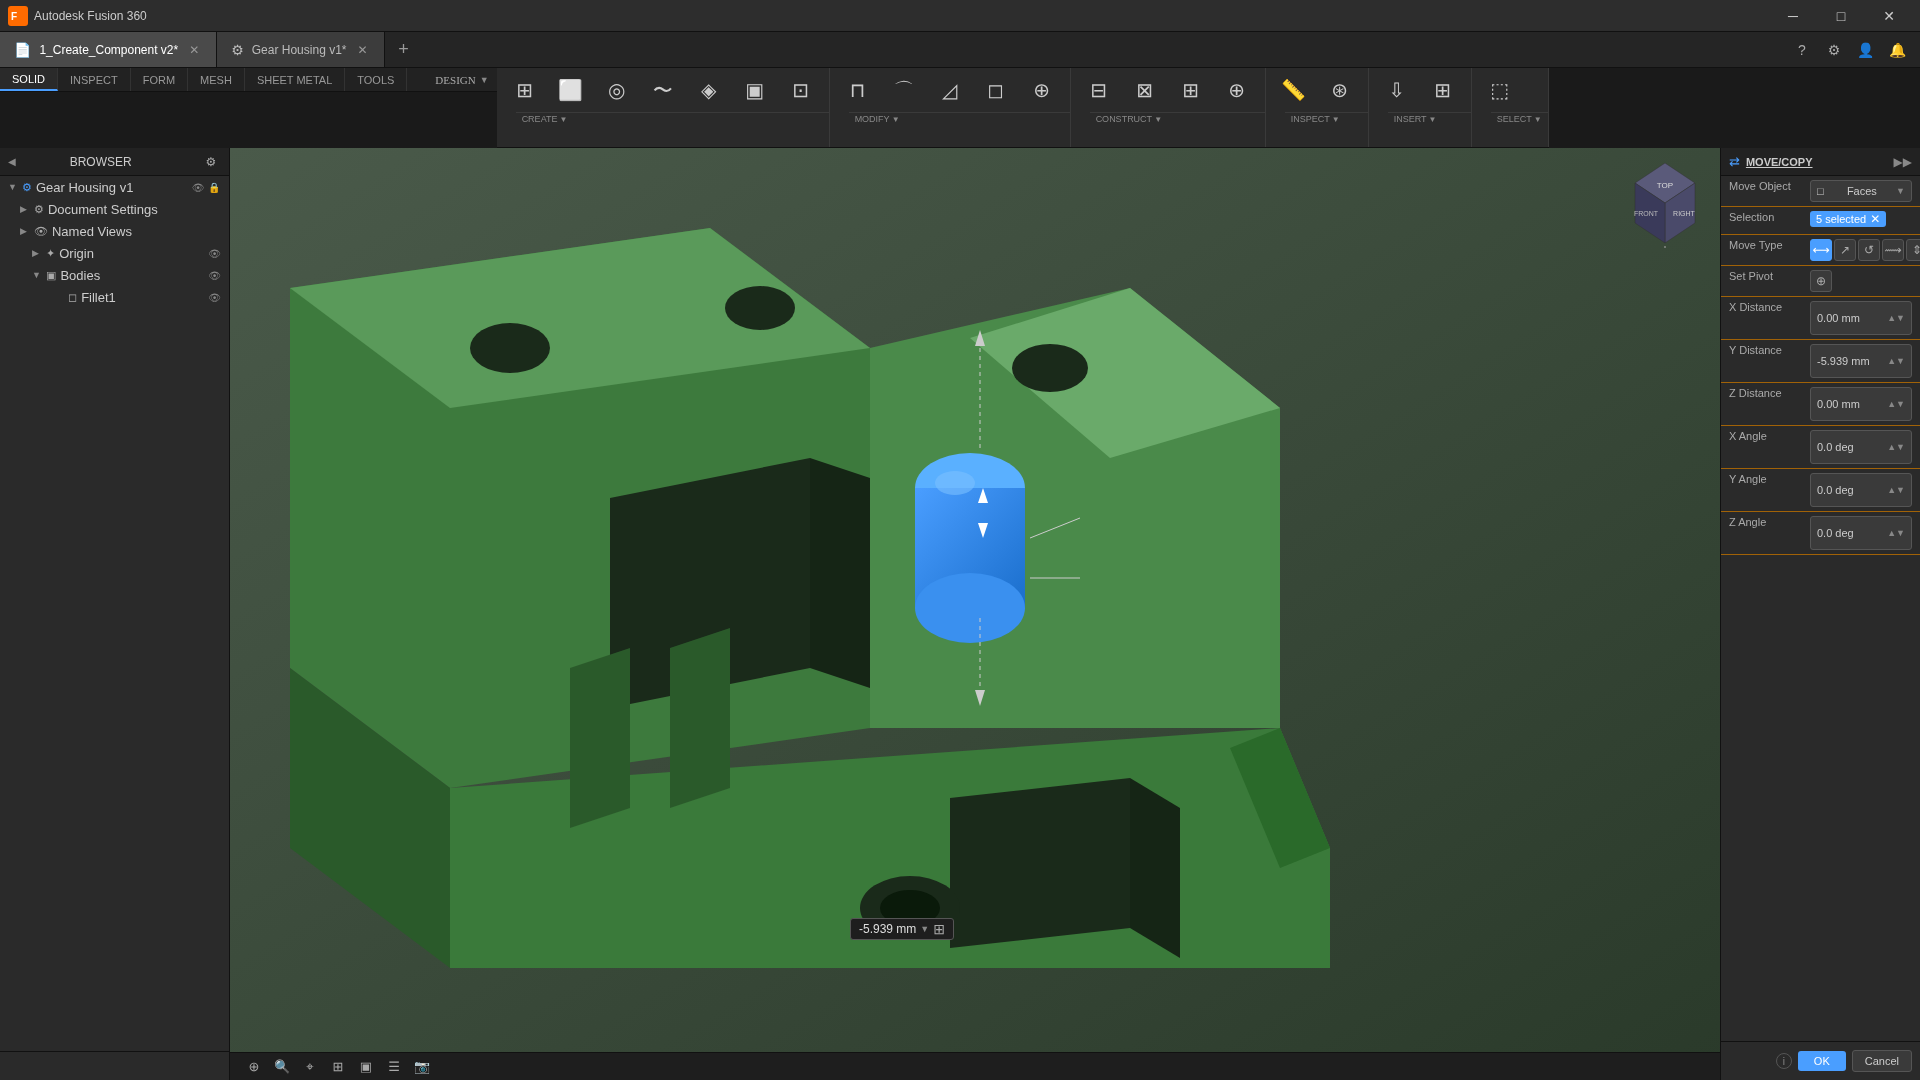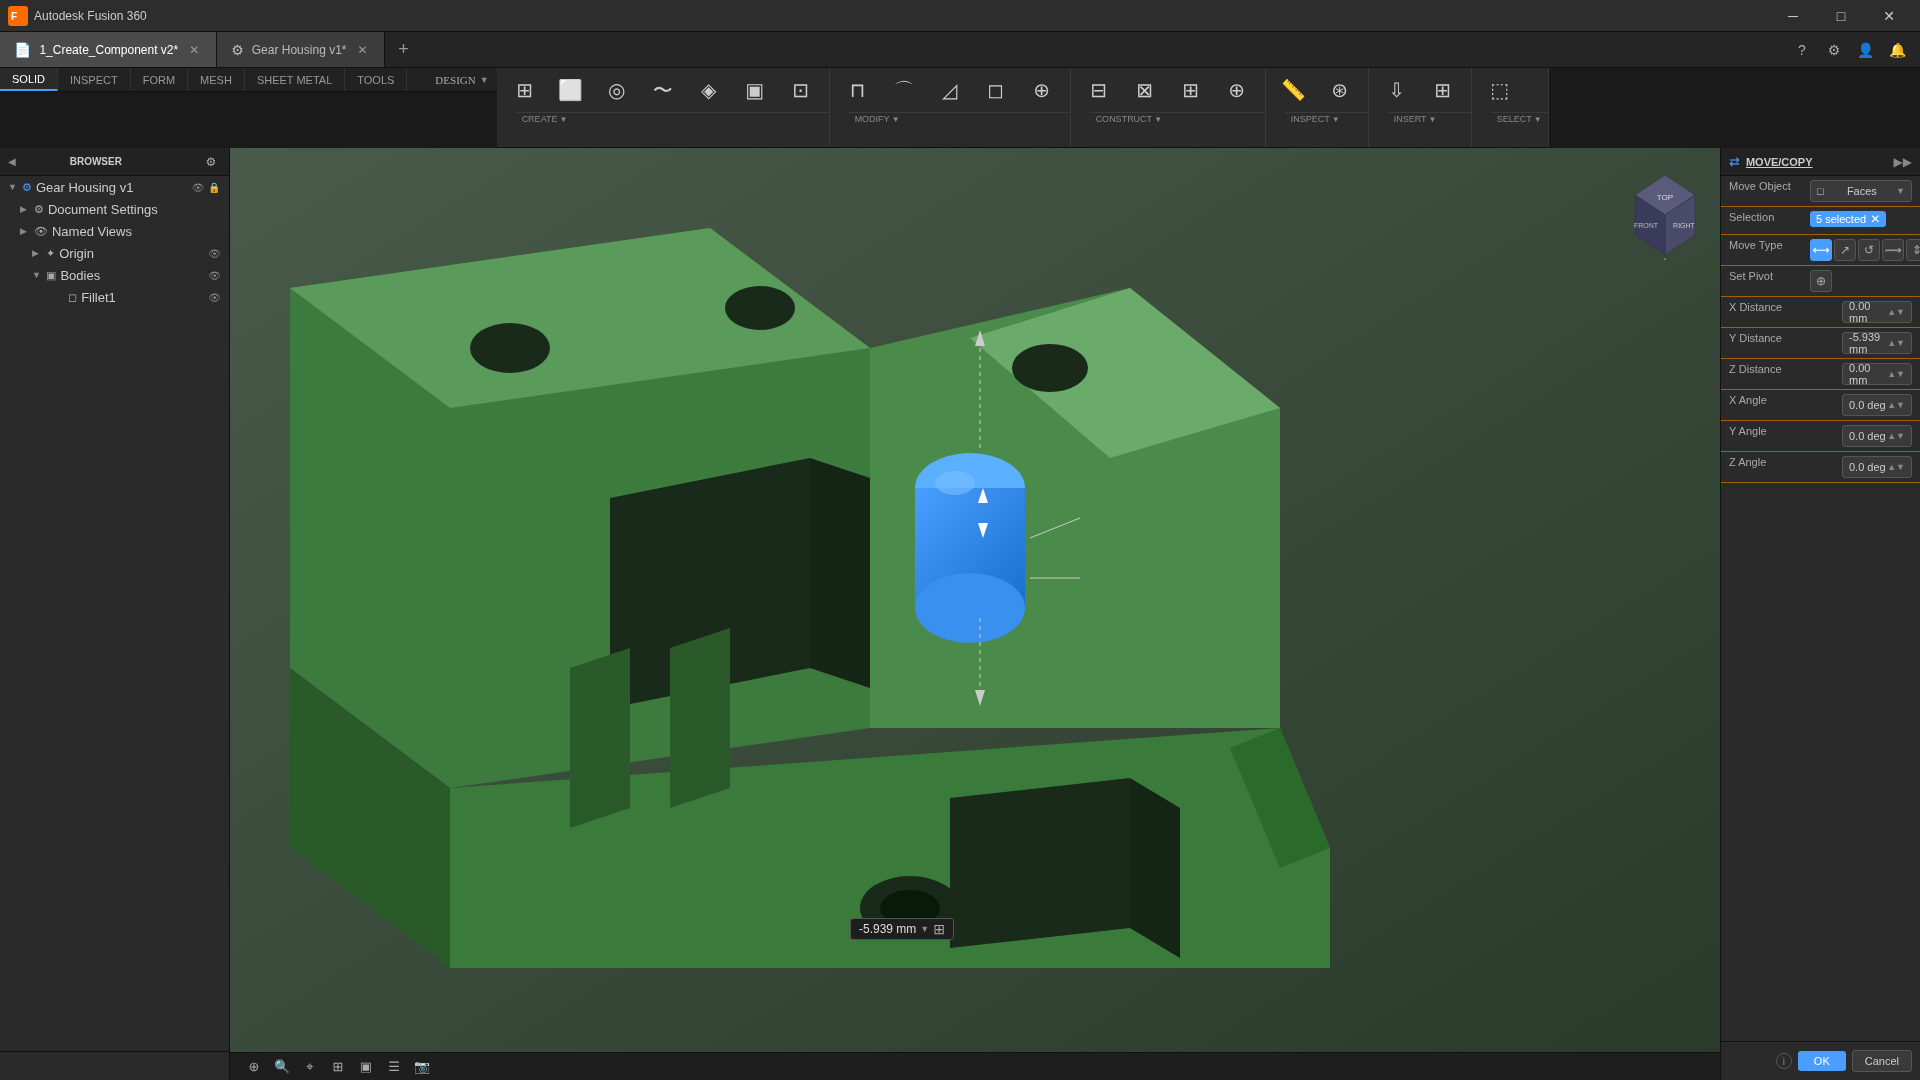--- a/index.html
+++ b/index.html
@@ -33,21 +33,21 @@
     .tool-group-wrapper { display: flex; flex-direction: column; border-right: 1px solid #3a3a3a; }
     .tool-group-wrapper .tool-group { border-right: none; }
     .tool-group-wrapper .tool-group-label { border-top: 1px solid #3a3a3a; }
 
     
     .main { display: flex; height: calc(1080px - 32px - 36px - 80px); }
 
     
     .sidebar { width: 230px; background: #2a2a2a; border-right: 1px solid #111; display: flex; flex-direction: column; flex-shrink: 0; }
     .sidebar-header { height: 28px; background: #222; display: flex; align-items: center; padding: 0 8px; gap: 6px; border-bottom: 1px solid #111; }
-    .sidebar-header-label { font-size: 10px; font-weight: 700; color: #ccc; flex: 1; padding-left: 48px; }
+    .sidebar-header-label { font-size: 12px; font-weight: 400; color: #ccc; flex: 1; padding-left: 48px; }
     .sidebar-header-btn { width: 20px; height: 20px; display: flex; align-items: center; justify-content: center; cursor: pointer; color: #aaa; font-size: 12px; }
     .sidebar-item { display: flex; align-items: center; padding: 2px 8px; gap: 4px; cursor: pointer; height: 22px; }
     .sidebar-item.indent1 { padding-left: 20px; }
     .sidebar-item.indent2 { padding-left: 32px; }
     .sidebar-item.indent3 { padding-left: 44px; }
     .sidebar-item .chevron { font-size: 9px; color: #888; width: 10px; }
     .sidebar-item .item-label { font-size: 13px; color: #ccc; }
     .sidebar-bottom { margin-top: auto; border-top: 1px solid #111; }
     .sidebar-comments { height: 28px; display: flex; align-items: center; padding: 0 8px; gap: 6px; cursor: pointer; }
 
@@ -69,21 +69,21 @@
     .panel-header { height: 28px; background: #222; display: flex; align-items: center; padding: 0 8px; gap: 6px; border-bottom: 1px solid #111; }
     .panel-header-icon { font-size: 13px; color: #4a9eff; }
     .panel-header-label { font-size: 11px; font-weight: 600; color: #ccc; flex: 1; text-decoration: underline; }
     .panel-header-collapse { font-size: 12px; color: #888; cursor: pointer; }
     .panel-row { display: flex; align-items: flex-start; padding: 4px 8px; gap: 6px; border-bottom: 1px solid #a16207; min-height: 28px; }
     .panel-label { font-size: 11px; color: #aaa; min-width: 75px; }
     .panel-select { flex: 1; background: #3a3a3a; border: 1px solid #555; border-radius: 3px; padding: 2px 6px; font-size: 11px; color: #ccc; display: flex; align-items: center; justify-content: space-between; cursor: pointer; height: 22px; }
     .panel-select .chevron { font-size: 9px; color: #888; }
     .selection-badge { background: #4a9eff; color: #fff; border-radius: 3px; padding: 1px 6px; font-size: 11px; display: flex; align-items: center; gap: 4px; cursor: pointer; }
     .selection-badge .x-btn { font-size: 12px; cursor: pointer; }
-    .panel-input { flex: 1; background: #3a3a3a; border: 1px solid #555; border-radius: 3px; padding: 10px 6px; font-size: 11px; color: #ccc; height: 22px; display: flex; align-items: center; justify-content: space-between; cursor: text; margin-left: 32px; }
+    .panel-input { flex: 1; background: #3a3a3a; border: 1px solid #555; border-radius: 3px; padding: 16px 6px; font-size: 11px; color: #ccc; height: 31px; display: flex; align-items: center; justify-content: space-between; cursor: text; }
     .panel-input .chevron { font-size: 9px; color: #888; }
     .move-type-buttons { display: flex; gap: 2px; }
     .move-type-btn { width: 22px; height: 22px; display: flex; align-items: center; justify-content: center; background: #3a3a3a; border: 1px solid #555; border-radius: 3px; cursor: pointer; font-size: 12px; color: #aaa; }
     .move-type-btn.active { background: #4a9eff; border-color: #4a9eff; color: #fff; }
     .set-pivot-btn { width: 22px; height: 22px; display: flex; align-items: center; justify-content: center; background: #3a3a3a; border: 1px solid #555; border-radius: 3px; cursor: pointer; font-size: 12px; color: #aaa; }
     .panel-footer { display: flex; align-items: center; justify-content: flex-end; padding: 8px; gap: 6px; margin-top: auto; border-top: 1px solid #111; }
     .btn-ok { background: #4a9eff; color: #fff; border: none; border-radius: 3px; padding: 4px 16px; font-size: 11px; cursor: pointer; }
     .btn-cancel { background: #3a3a3a; color: #ccc; border: 1px solid #555; border-radius: 3px; padding: 4px 12px; font-size: 11px; cursor: pointer; }
     .info-icon { width: 16px; height: 16px; border-radius: 50%; border: 1px solid #555; display: flex; align-items: center; justify-content: center; font-size: 10px; color: #888; cursor: pointer; }
 
@@ -388,21 +388,21 @@
       <polygon points="745,542 755,542 750,558" fill="#ccc"></polygon>
 
       <line x1="800" y1="390" x2="850" y2="370" stroke="#ccc" stroke-width="1"></line>
       <line x1="800" y1="430" x2="850" y2="430" stroke="#ccc" stroke-width="1"></line>
 
       <polygon points="748,355 758,355 753,340" fill="#fff"></polygon>
       <polygon points="748,375 758,375 753,390" fill="#fff"></polygon>
     </svg>
 
     
-    <div class="viewcube" style="position:absolute;top:22px;right:10px;">
+    <div class="viewcube" style="position:absolute;top:10px;right:10px;">
       <svg width="90" height="90" viewBox="0 0 90 90">
         <defs>
           <linearGradient id="cubeGrad" x1="0%" y1="0%" x2="100%" y2="100%">
             <stop offset="0%" style="stop-color:#555;stop-opacity:1"></stop>
             <stop offset="100%" style="stop-color:#333;stop-opacity:1"></stop>
           </linearGradient>
         </defs>
 
         <polygon points="45,5 80,25 80,65 45,85 10,65 10,25" fill="none"></polygon>
 

